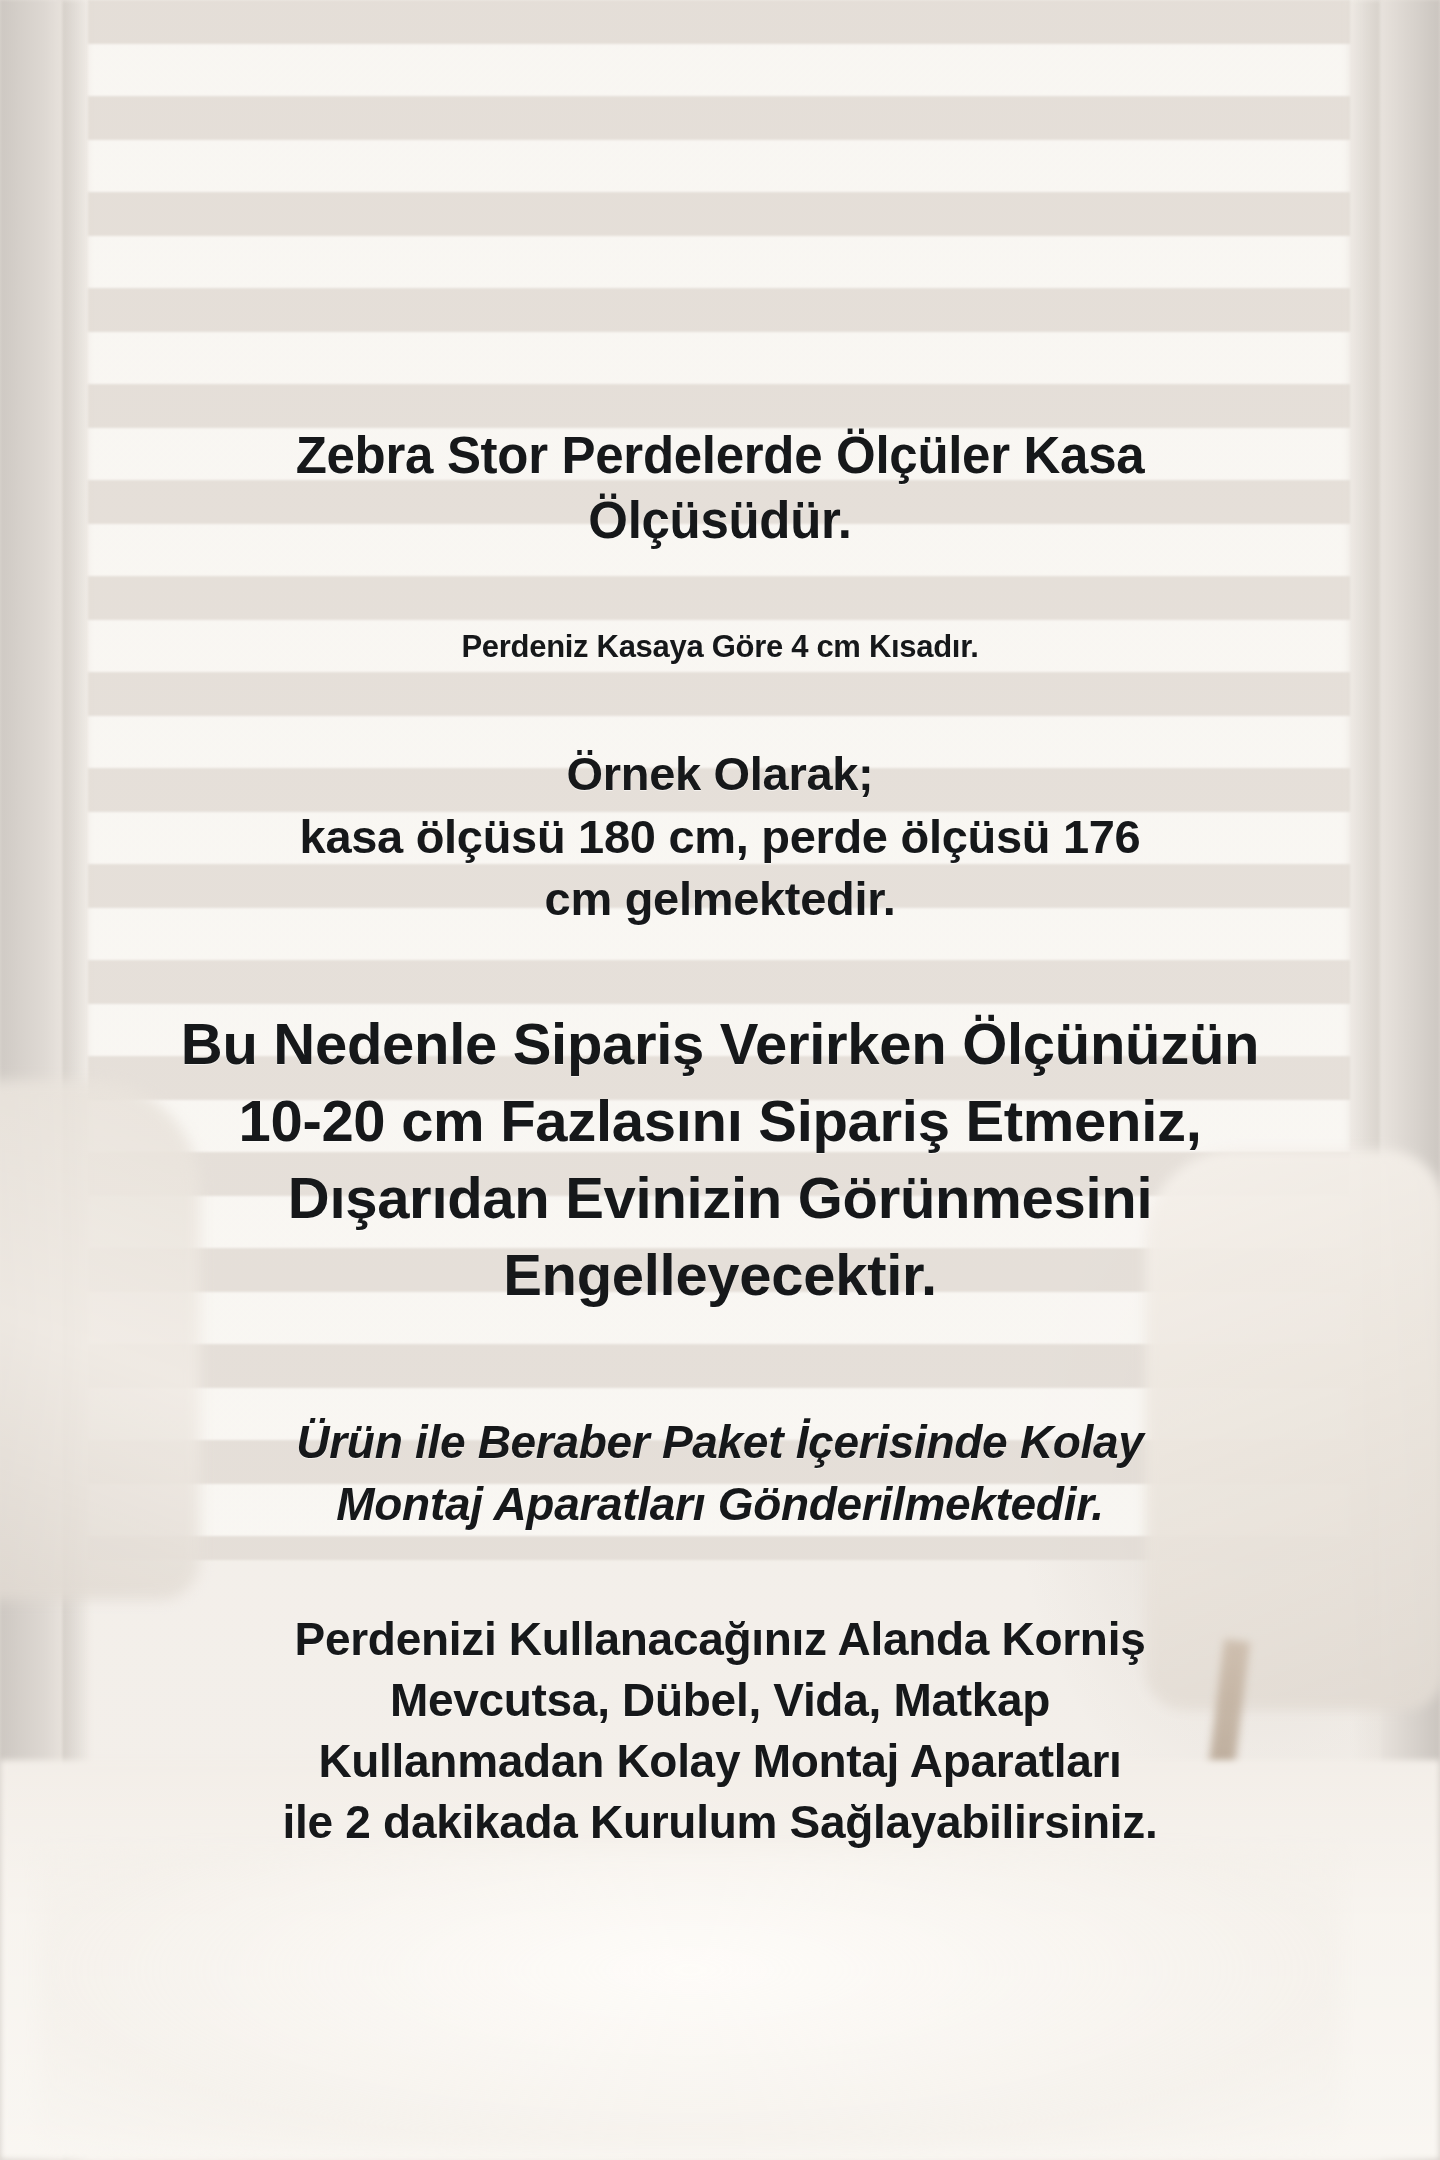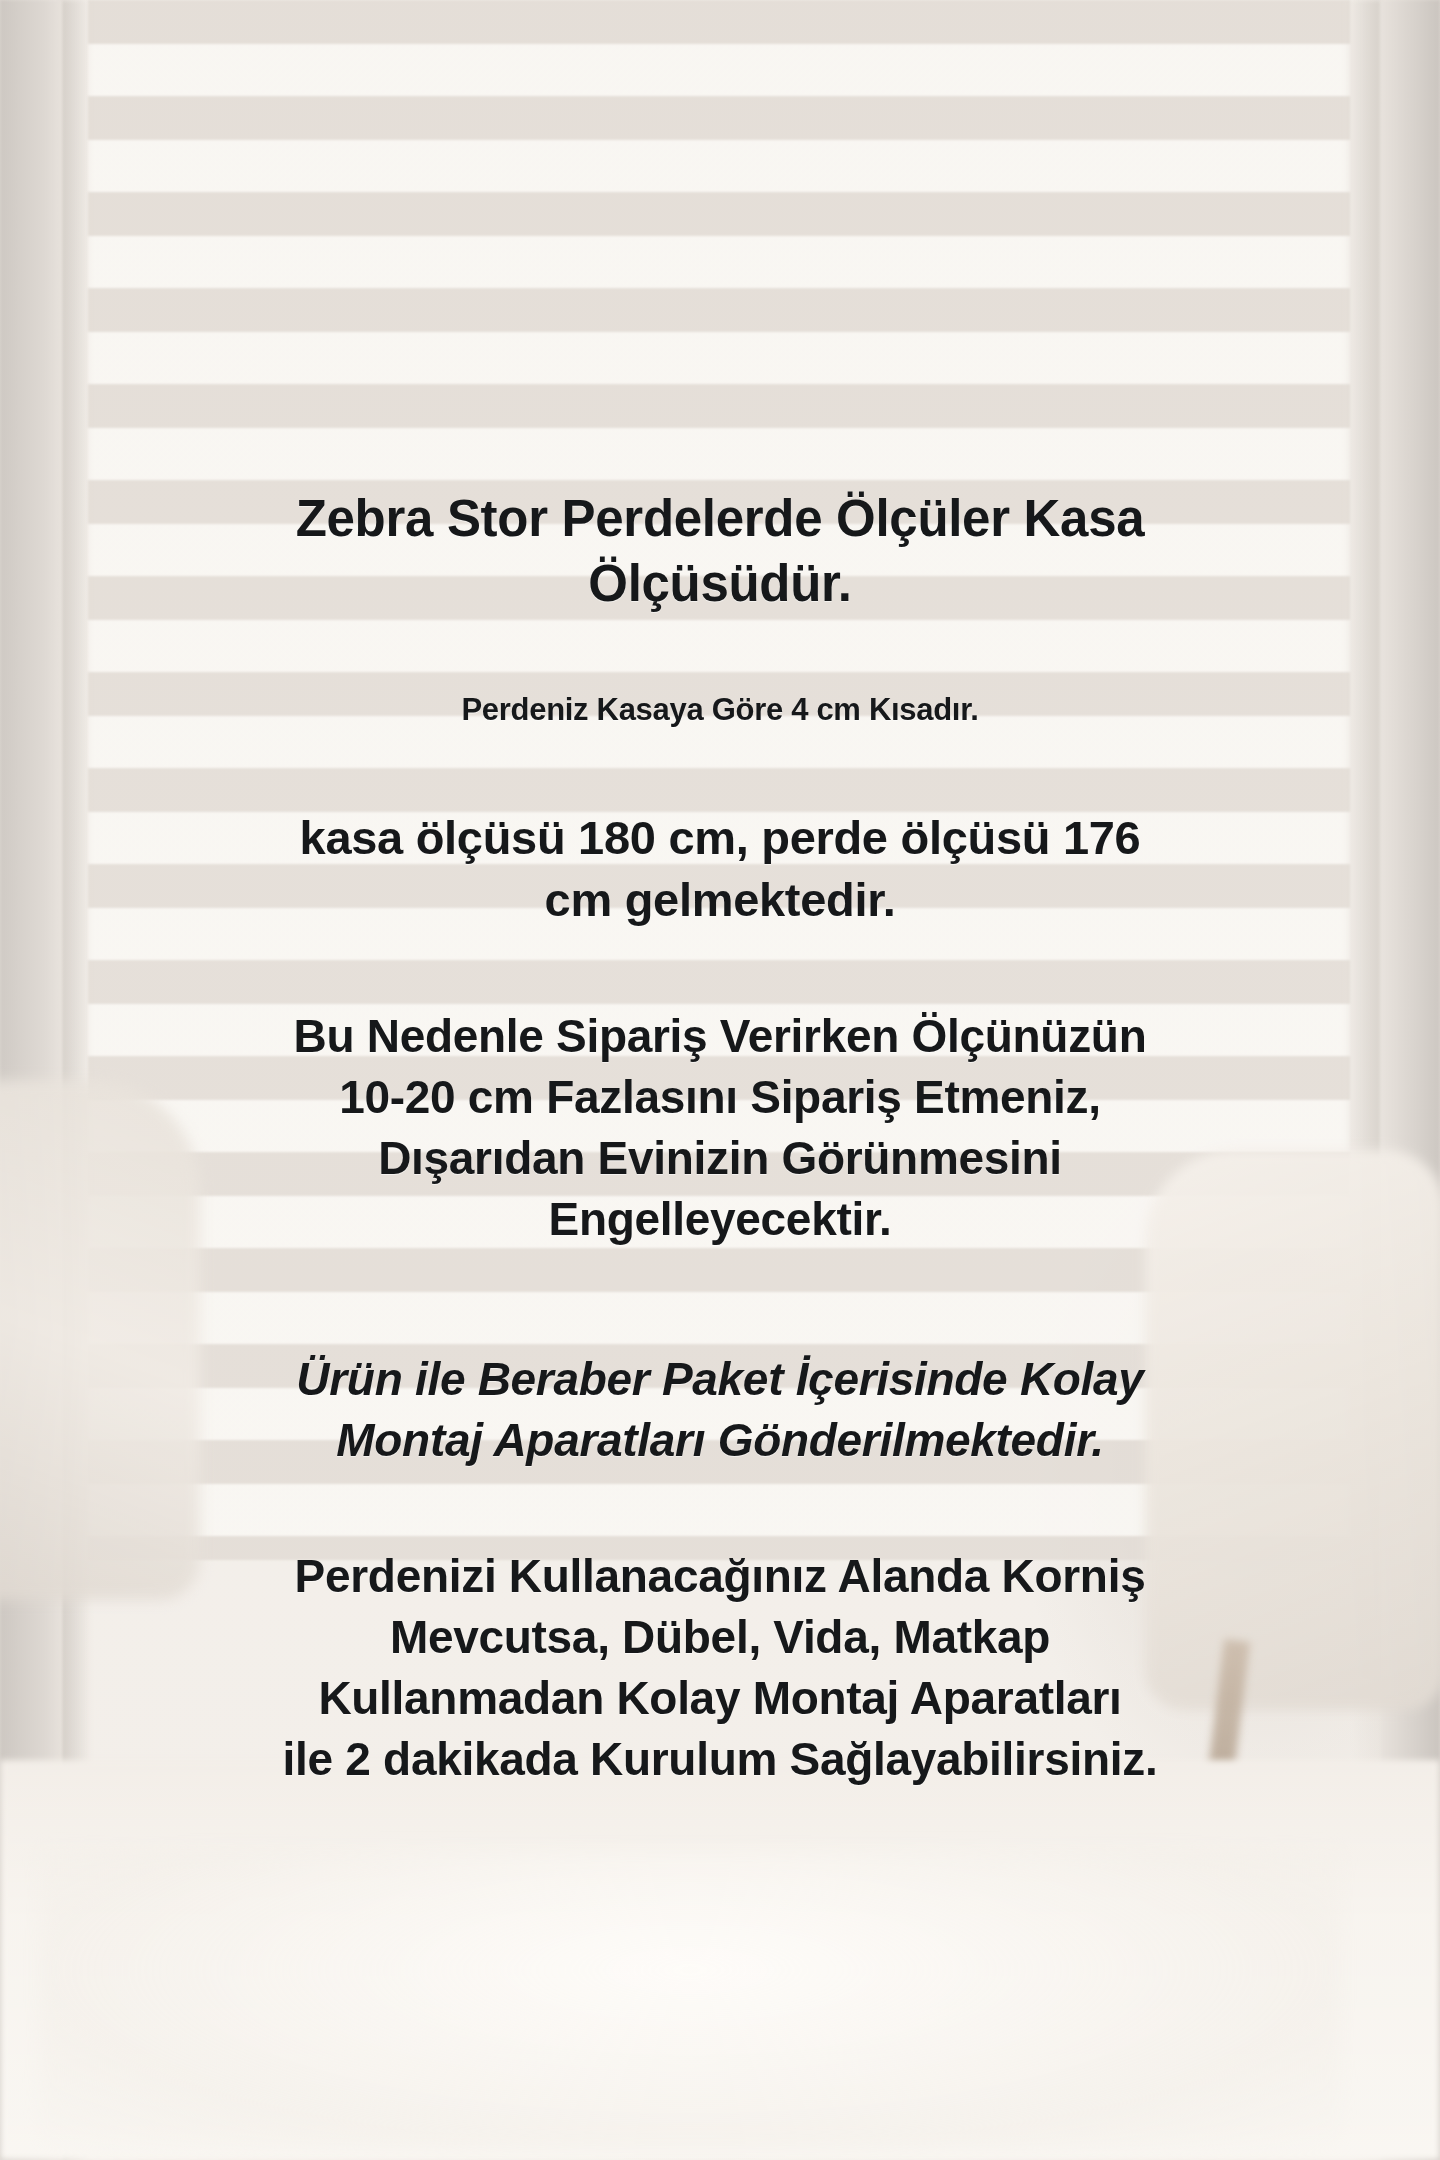--- a/index.html
+++ b/index.html
@@ -161,21 +161,21 @@
     color: #16181a;
     font-weight: 700;
     letter-spacing: -0.3px;
     line-height: 1.30;
     text-shadow: 0 1px 0 rgba(255,255,255,0.55);
   }
 
   .p-title   { font-size: 51px; margin-bottom: 74px; line-height: 1.28; }
   .p-short   { font-size: 31px; margin-bottom: 76px; }
   .p-example { font-size: 47px; margin-bottom: 74px; line-height: 1.33; }
-  .p-order   { font-size: 46px; margin-bottom: 99px; line-height: 1.33; }
+  .p-order   { font-size: 58px; margin-bottom: 99px; line-height: 1.33; }
   .p-package { font-size: 46px; margin-bottom: 74px; line-height: 1.33; font-style: italic; }
   .p-install { font-size: 46px; margin-bottom: 12px; line-height: 1.33; }
 
   .para .ln { display: block; }
 </style>
 </head>
 <body>
 
 <div class="canvas">
 
@@ -197,20 +197,21 @@
     <div class="para p-title">
       <span class="ln">Zebra Stor Perdelerde Ölçüler Kasa</span>
       <span class="ln">Ölçüsüdür.</span>
     </div>
 
     <div class="para p-short">
       <span class="ln">Perdeniz Kasaya Göre 4 cm Kısadır.</span>
     </div>
 
     <div class="para p-example">
+      <span class="ln">Örnek Olarak;</span>
       <span class="ln">kasa ölçüsü 180 cm, perde ölçüsü 176</span>
       <span class="ln">cm gelmektedir.</span>
     </div>
 
     <div class="para p-order">
       <span class="ln">Bu Nedenle Sipariş Verirken Ölçünüzün</span>
       <span class="ln">10-20 cm Fazlasını Sipariş Etmeniz,</span>
       <span class="ln">Dışarıdan Evinizin Görünmesini</span>
       <span class="ln">Engelleyecektir.</span>
     </div>

